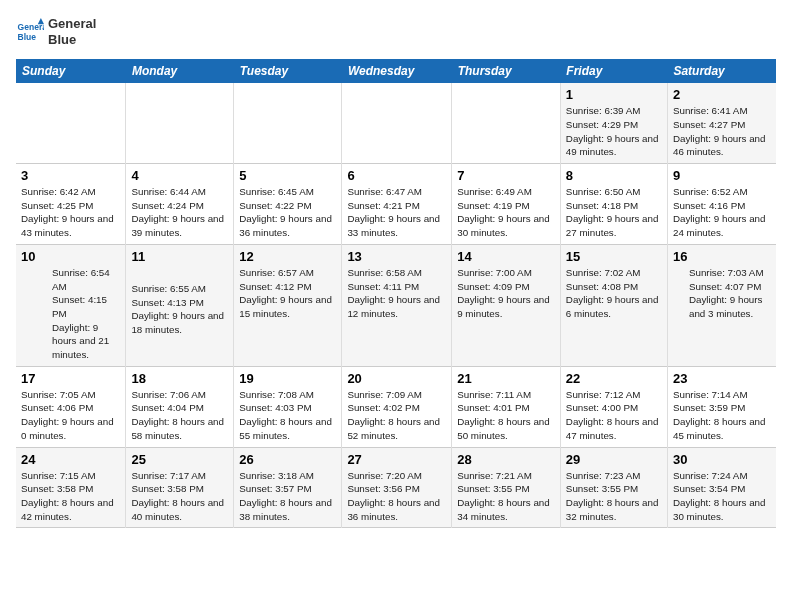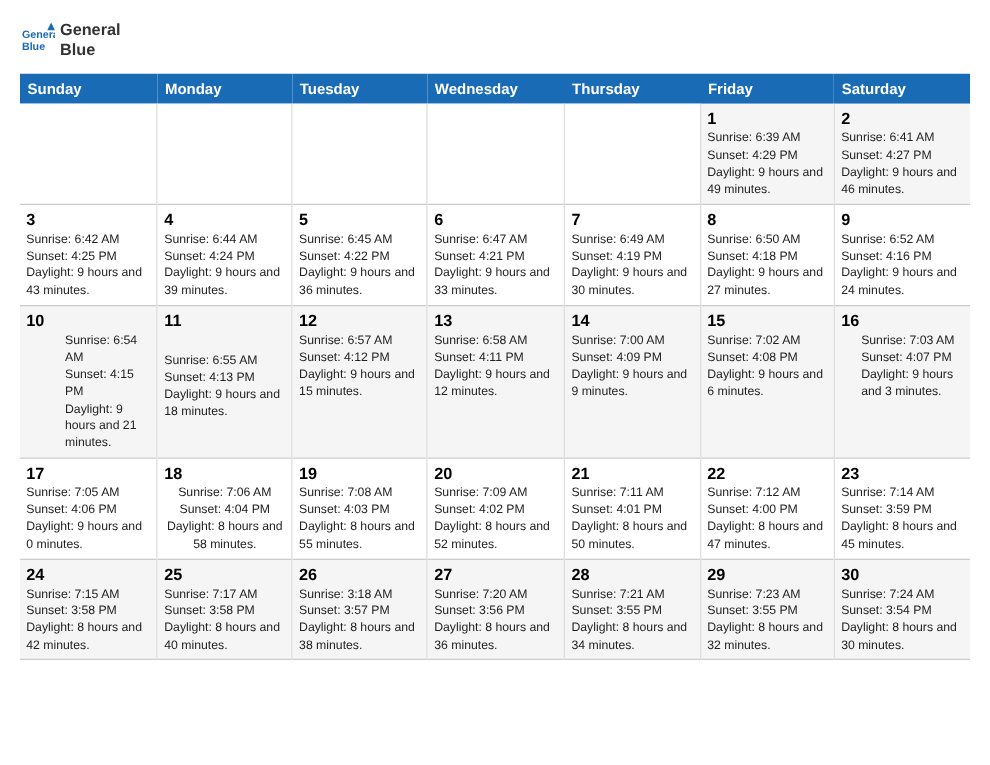--- a/index.html
+++ b/index.html
@@ -48,20 +48,21 @@
       border-collapse: collapse;
       font-size: 10.5px;
     }
     thead tr th {
       background: #1a6bb5;
       color: #fff;
       font-weight: bold;
       text-align: left;
       padding: 5px 6px;
       font-size: 12px;
+      font-style: italic;
     }
     tbody tr {
       border-bottom: 1px solid #ccc;
     }
     tbody tr:nth-child(odd) {
       background: #f5f5f5;
     }
     tbody tr:nth-child(even) {
       background: #fff;
     }
@@ -230,21 +231,21 @@
       </tr>
       <tr>
         <td>
           <span class="day-num">17</span>
           <div class="day-info" style="white-space: pre-line;">Sunrise: 7:05 AM
 Sunset: 4:06 PM
 Daylight: 9 hours and 0 minutes.</div>
         </td>
         <td>
           <span class="day-num">18</span>
-          <div class="day-info" style="white-space: pre-line; text-align: center;">Sunrise: 7:06 AM
+          <div class="day-info" style="white-space: pre-line;">Sunrise: 7:06 AM
 Sunset: 4:04 PM
 Daylight: 8 hours and 58 minutes.</div>
         </td>
         <td>
           <span class="day-num">19</span>
           <div class="day-info" style="white-space: pre-line;">Sunrise: 7:08 AM
 Sunset: 4:03 PM
 Daylight: 8 hours and 55 minutes.</div>
         </td>
         <td>

